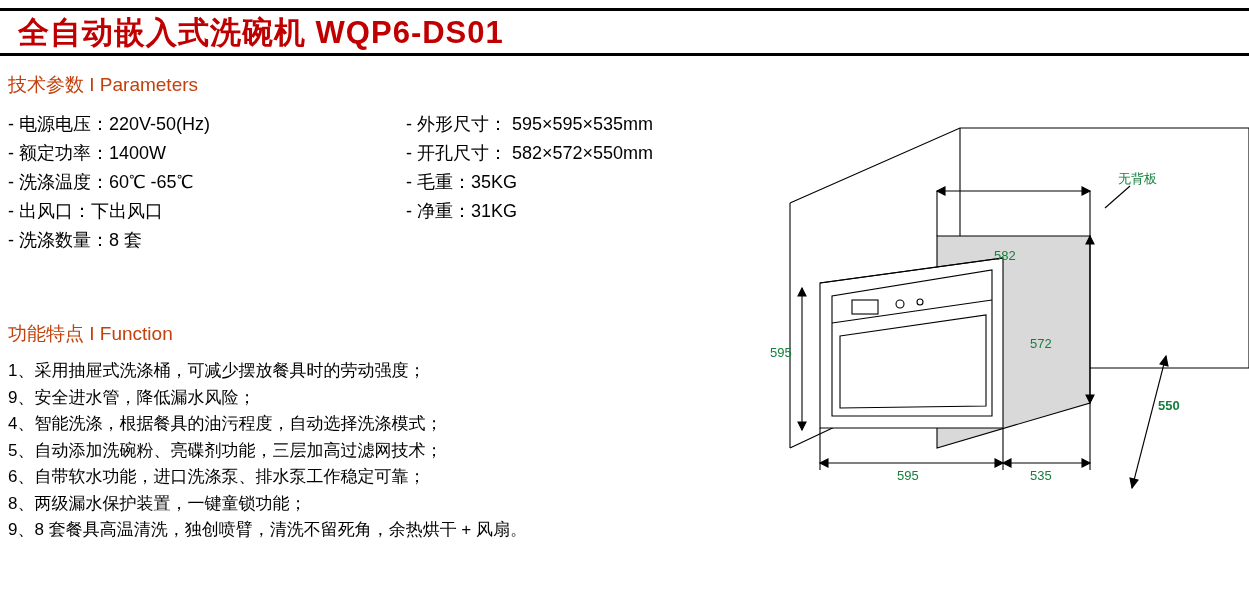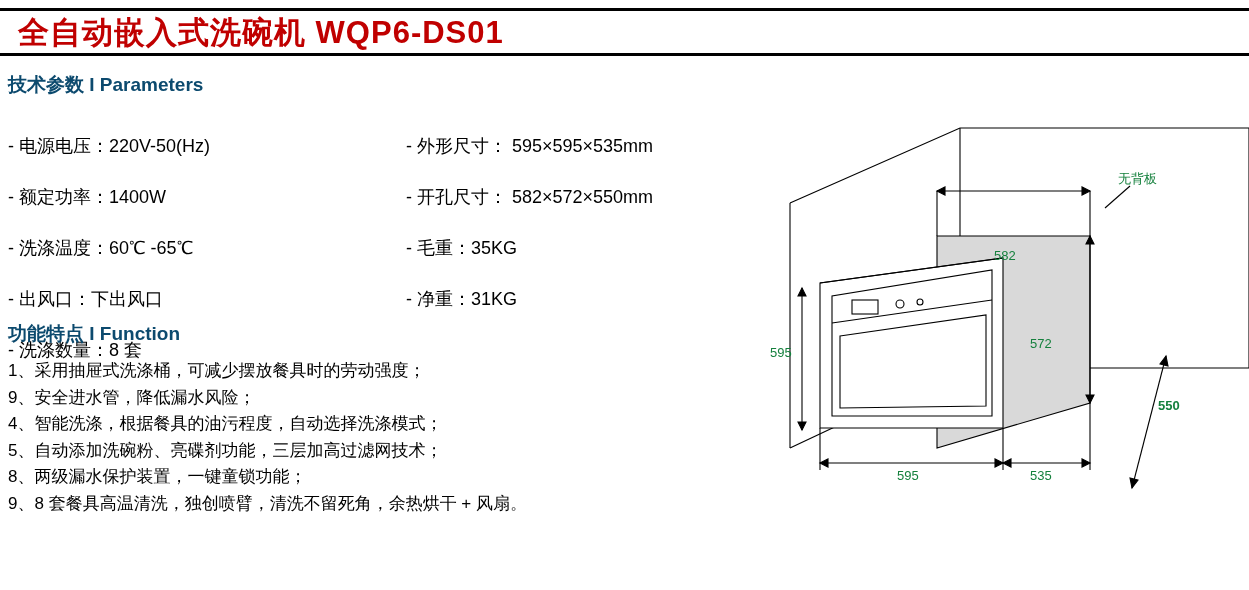--- a/index.html
+++ b/index.html
@@ -51,37 +51,37 @@
     font-size: 31px;
     font-weight: bold;
     letter-spacing: 1px;
     color: #c00000;
     white-space: nowrap;
   }
   
   .heading {
     position: absolute;
     font-size: 19px;
-    font-weight: bold;
-    color: #0c4a6e;
+    font-weight: normal;
+    color: #c2410c;
     white-space: nowrap;
   }
   #params-heading { left: 8px; top: 72px; }
   #function-heading { left: 8px; top: 321px; }
 
   
   .param-col {
     position: absolute;
     font-size: 18px;
     line-height: 29px;
     white-space: nowrap;
   }
   #param-col-left { left: 8px; top: 110px; }
   #param-col-right { left: 406px; top: 110px; }
-  .param-line { display: block; margin-top: 22px; }
+  .param-line { display: block; }
 
   
   #function-list {
     position: absolute;
     left: 8px;
     top: 358px;
     font-size: 17px;
     line-height: 26.5px;
     white-space: nowrap;
   }
@@ -130,20 +130,21 @@
     <span class="param-line">- 净重：31KG</span>
   </div>
 
   <div class="heading" id="function-heading">功能特点 I Function</div>
 
   <div id="function-list">
     <span class="func-line">1、采用抽屉式洗涤桶，可减少摆放餐具时的劳动强度；</span>
     <span class="func-line">9、安全进水管，降低漏水风险；</span>
     <span class="func-line">4、智能洗涤，根据餐具的油污程度，自动选择洗涤模式；</span>
     <span class="func-line">5、自动添加洗碗粉、亮碟剂功能，三层加高过滤网技术；</span>
+    <span class="func-line">6、自带软水功能，进口洗涤泵、排水泵工作稳定可靠；</span>
     <span class="func-line">8、两级漏水保护装置，一键童锁功能；</span>
     <span class="func-line">9、8 套餐具高温清洗，独创喷臂，清洗不留死角，余热烘干 + 风扇。</span>
   </div>
 
   <div id="drawing">
     <svg width="489" height="400" viewBox="0 0 489 400">
       <g fill="none" stroke="#000" stroke-width="1.1" stroke-linejoin="miter">
 
         <path d="M30 85 L200 10 L489 10"></path>
         <path d="M30 85 L30 330"></path>

